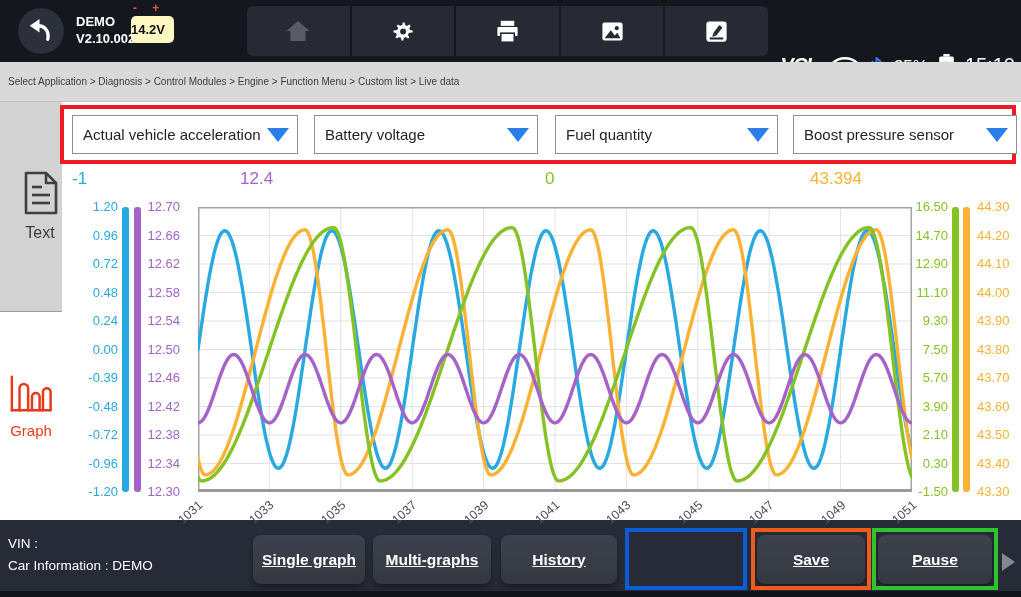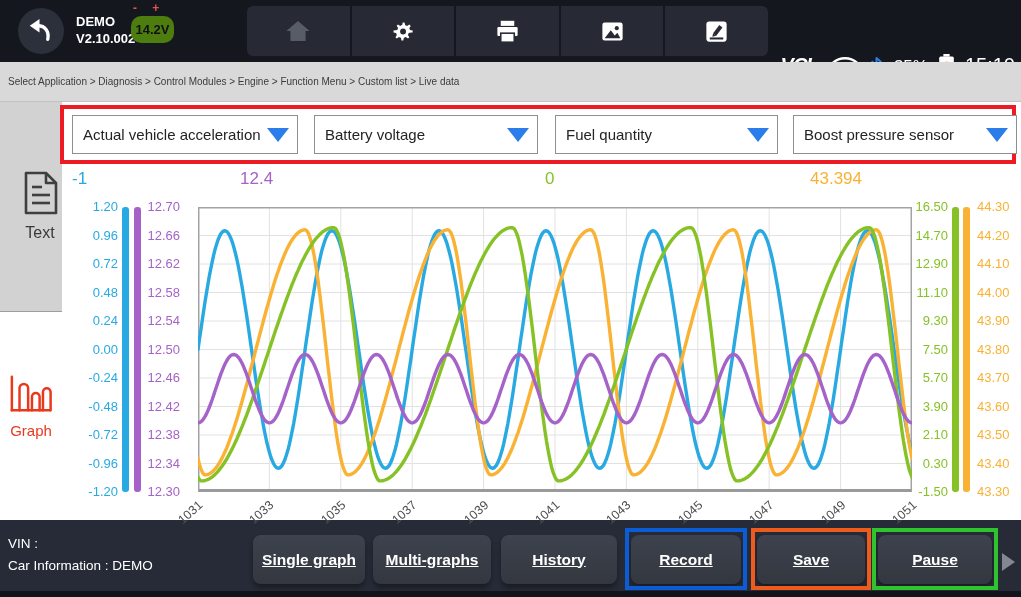--- a/index.html
+++ b/index.html
@@ -7,22 +7,22 @@
   .screen{
     position:relative; width:1021px; height:597px; overflow:hidden;
     background:#ffffff; font-family:"Liberation Sans", sans-serif;
     -webkit-font-smoothing:antialiased;
   }
   
   .topbar{ position:absolute; left:0; top:0; width:1021px; height:62px; background:#15171f; }
   .back-btn{ position:absolute; left:18px; top:8px; width:46px; height:46px; border-radius:50%;
     background:#2c303b; display:flex; align-items:center; justify-content:center; }
   .dev-title{ position:absolute; left:76px; top:13px; color:#fff; font-size:13px; font-weight:bold; line-height:17px; }
-  .batt-chip{ position:absolute; left:131px; top:16px; width:43px; height:27px; background:#4d7c0f;
-    border-radius:10px; color:#111; font-size:13px; font-weight:bold; text-align:center; line-height:27px; }
+  .batt-chip{ position:absolute; left:131px; top:16px; width:43px; height:27px; background:#fef9c3;
+    border-radius:5px; color:#111; font-size:13px; font-weight:bold; line-height:27px; }
   .batt-chip-terms{ position:absolute; left:133px; top:1px; font-size:12px; font-weight:bold; letter-spacing:6px; color:#e0564a; }
   .iconbar{ position:absolute; left:247px; top:6px; width:521px; height:50px; background:#272a34;
     border-radius:6px; display:flex; }
   .iconbar .seg{ flex:1; display:flex; align-items:center; justify-content:center; border-right:2px solid #15171f; cursor:pointer; }
   .iconbar .seg:last-child{ border-right:none; }
   .status{ position:absolute; right:4px; top:0; height:77px; display:flex; align-items:flex-end; gap:10px; padding-right:2px; }
   .vci{ position:relative; color:#fff; font-size:20px; font-weight:bold; font-style:italic; letter-spacing:-1px; padding-right:10px;}
   .vci .chk{ position:absolute; right:-2px; bottom:-2px; width:15px; height:15px; border-radius:50%;
     background:#21b94c; color:#fff; font-size:10px; font-style:normal; font-weight:bold;
     display:flex; align-items:center; justify-content:center; }
@@ -205,21 +205,21 @@
     <div class="curval" style="left: 72px; color: rgb(41, 169, 225);">-1</div>
     <div class="curval" style="left: 240px; color: rgb(165, 99, 201);">12.4</div>
     <div class="curval" style="left: 545px; color: rgb(134, 194, 38);">0</div>
     <div class="curval" style="left: 810px; color: rgb(249, 178, 52);">43.394</div>
     <div class="axis-lbl" style="left: 68px; width: 50px; text-align: right; top: 199px; color: rgb(41, 169, 225);">1.20</div>
     <div class="axis-lbl" style="left: 68px; width: 50px; text-align: right; top: 227.5px; color: rgb(41, 169, 225);">0.96</div>
     <div class="axis-lbl" style="left: 68px; width: 50px; text-align: right; top: 256px; color: rgb(41, 169, 225);">0.72</div>
     <div class="axis-lbl" style="left: 68px; width: 50px; text-align: right; top: 284.5px; color: rgb(41, 169, 225);">0.48</div>
     <div class="axis-lbl" style="left: 68px; width: 50px; text-align: right; top: 313px; color: rgb(41, 169, 225);">0.24</div>
     <div class="axis-lbl" style="left: 68px; width: 50px; text-align: right; top: 341.5px; color: rgb(41, 169, 225);">0.00</div>
-    <div class="axis-lbl" style="left: 68px; width: 50px; text-align: right; top: 370px; color: rgb(41, 169, 225);">-0.24</div>
+    <div class="axis-lbl" style="left: 68px; width: 50px; text-align: right; top: 370px; color: rgb(41, 169, 225);">-0.39</div>
     <div class="axis-lbl" style="left: 68px; width: 50px; text-align: right; top: 398.5px; color: rgb(41, 169, 225);">-0.48</div>
     <div class="axis-lbl" style="left: 68px; width: 50px; text-align: right; top: 427px; color: rgb(41, 169, 225);">-0.72</div>
     <div class="axis-lbl" style="left: 68px; width: 50px; text-align: right; top: 455.5px; color: rgb(41, 169, 225);">-0.96</div>
     <div class="axis-lbl" style="left: 68px; width: 50px; text-align: right; top: 484px; color: rgb(41, 169, 225);">-1.20</div>
     <div class="axis-lbl" style="left: 130px; width: 50px; text-align: right; top: 199px; color: rgb(165, 99, 201);">12.70</div>
     <div class="axis-lbl" style="left: 130px; width: 50px; text-align: right; top: 227.5px; color: rgb(165, 99, 201);">12.66</div>
     <div class="axis-lbl" style="left: 130px; width: 50px; text-align: right; top: 256px; color: rgb(165, 99, 201);">12.62</div>
     <div class="axis-lbl" style="left: 130px; width: 50px; text-align: right; top: 284.5px; color: rgb(165, 99, 201);">12.58</div>
     <div class="axis-lbl" style="left: 130px; width: 50px; text-align: right; top: 313px; color: rgb(165, 99, 201);">12.54</div>
     <div class="axis-lbl" style="left: 130px; width: 50px; text-align: right; top: 341.5px; color: rgb(165, 99, 201);">12.50</div>
@@ -291,19 +291,18 @@
         <rect x="0.75" y="0.75" width="712.5" height="283.5" fill="none" stroke="#a3a3a3" stroke-width="1.5"></rect>
         <line x1="1" y1="283.5" x2="713" y2="283.5" stroke="#9a9a9a" stroke-width="3"></line>
         <polyline points="0.0,142.5 1.4,132.6 2.9,122.7 4.3,113.0 5.7,103.4 7.1,94.2 8.6,85.3 10.0,76.8 11.4,68.7 12.9,61.2 14.3,54.3 15.7,47.9 17.1,42.2 18.6,37.3 20.0,33.0 21.4,29.6 22.8,26.9 24.3,25.0 25.7,24.0 27.1,23.8 28.6,24.4 30.0,25.9 31.4,28.1 32.8,31.2 34.3,35.1 35.7,39.7 37.1,45.0 38.6,51.0 40.0,57.7 41.4,64.9 42.8,72.7 44.3,81.0 45.7,89.7 47.1,98.8 48.6,108.2 50.0,117.8 51.4,127.6 52.8,137.5 54.3,147.5 55.7,157.4 57.1,167.2 58.5,176.8 60.0,186.2 61.4,195.3 62.8,204.0 64.3,212.3 65.7,220.1 67.1,227.3 68.5,234.0 70.0,240.0 71.4,245.3 72.8,249.9 74.3,253.8 75.7,256.9 77.1,259.1 78.5,260.6 80.0,261.2 81.4,261.0 82.8,260.0 84.3,258.1 85.7,255.4 87.1,252.0 88.5,247.7 90.0,242.8 91.4,237.1 92.8,230.7 94.2,223.8 95.7,216.3 97.1,208.2 98.5,199.7 100.0,190.8 101.4,181.6 102.8,172.0 104.2,162.3 105.7,152.4 107.1,142.5 108.5,132.6 110.0,122.7 111.4,113.0 112.8,103.4 114.2,94.2 115.7,85.3 117.1,76.8 118.5,68.7 120.0,61.2 121.4,54.3 122.8,47.9 124.2,42.2 125.7,37.3 127.1,33.0 128.5,29.6 129.9,26.9 131.4,25.0 132.8,24.0 134.2,23.8 135.7,24.4 137.1,25.9 138.5,28.1 139.9,31.2 141.4,35.1 142.8,39.7 144.2,45.0 145.7,51.0 147.1,57.7 148.5,64.9 149.9,72.7 151.4,81.0 152.8,89.7 154.2,98.8 155.7,108.2 157.1,117.8 158.5,127.6 159.9,137.5 161.4,147.5 162.8,157.4 164.2,167.2 165.6,176.8 167.1,186.2 168.5,195.3 169.9,204.0 171.4,212.3 172.8,220.1 174.2,227.3 175.6,234.0 177.1,240.0 178.5,245.3 179.9,249.9 181.4,253.8 182.8,256.9 184.2,259.1 185.6,260.6 187.1,261.2 188.5,261.0 189.9,260.0 191.4,258.1 192.8,255.4 194.2,252.0 195.6,247.7 197.1,242.8 198.5,237.1 199.9,230.7 201.3,223.8 202.8,216.3 204.2,208.2 205.6,199.7 207.1,190.8 208.5,181.6 209.9,172.0 211.3,162.3 212.8,152.4 214.2,142.5 215.6,132.6 217.1,122.7 218.5,113.0 219.9,103.4 221.3,94.2 222.8,85.3 224.2,76.8 225.6,68.7 227.1,61.2 228.5,54.3 229.9,47.9 231.3,42.2 232.8,37.3 234.2,33.0 235.6,29.6 237.0,26.9 238.5,25.0 239.9,24.0 241.3,23.8 242.8,24.4 244.2,25.9 245.6,28.1 247.0,31.2 248.5,35.1 249.9,39.7 251.3,45.0 252.8,51.0 254.2,57.7 255.6,64.9 257.0,72.7 258.5,81.0 259.9,89.7 261.3,98.8 262.8,108.2 264.2,117.8 265.6,127.6 267.0,137.5 268.5,147.5 269.9,157.4 271.3,167.2 272.7,176.8 274.2,186.2 275.6,195.3 277.0,204.0 278.5,212.3 279.9,220.1 281.3,227.3 282.7,234.0 284.2,240.0 285.6,245.3 287.0,249.9 288.5,253.8 289.9,256.9 291.3,259.1 292.7,260.6 294.2,261.2 295.6,261.0 297.0,260.0 298.5,258.1 299.9,255.4 301.3,252.0 302.7,247.7 304.2,242.8 305.6,237.1 307.0,230.7 308.4,223.8 309.9,216.3 311.3,208.2 312.7,199.7 314.2,190.8 315.6,181.6 317.0,172.0 318.4,162.3 319.9,152.4 321.3,142.5 322.7,132.6 324.2,122.7 325.6,113.0 327.0,103.4 328.4,94.2 329.9,85.3 331.3,76.8 332.7,68.7 334.2,61.2 335.6,54.3 337.0,47.9 338.4,42.2 339.9,37.3 341.3,33.0 342.7,29.6 344.1,26.9 345.6,25.0 347.0,24.0 348.4,23.8 349.9,24.4 351.3,25.9 352.7,28.1 354.1,31.2 355.6,35.1 357.0,39.7 358.4,45.0 359.9,51.0 361.3,57.7 362.7,64.9 364.1,72.7 365.6,81.0 367.0,89.7 368.4,98.8 369.9,108.2 371.3,117.8 372.7,127.6 374.1,137.5 375.6,147.5 377.0,157.4 378.4,167.2 379.8,176.8 381.3,186.2 382.7,195.3 384.1,204.0 385.6,212.3 387.0,220.1 388.4,227.3 389.8,234.0 391.3,240.0 392.7,245.3 394.1,249.9 395.6,253.8 397.0,256.9 398.4,259.1 399.8,260.6 401.3,261.2 402.7,261.0 404.1,260.0 405.6,258.1 407.0,255.4 408.4,252.0 409.8,247.7 411.3,242.8 412.7,237.1 414.1,230.7 415.5,223.8 417.0,216.3 418.4,208.2 419.8,199.7 421.3,190.8 422.7,181.6 424.1,172.0 425.5,162.3 427.0,152.4 428.4,142.5 429.8,132.6 431.3,122.7 432.7,113.0 434.1,103.4 435.5,94.2 437.0,85.3 438.4,76.8 439.8,68.7 441.3,61.2 442.7,54.3 444.1,47.9 445.5,42.2 447.0,37.3 448.4,33.0 449.8,29.6 451.2,26.9 452.7,25.0 454.1,24.0 455.5,23.8 457.0,24.4 458.4,25.9 459.8,28.1 461.2,31.2 462.7,35.1 464.1,39.7 465.5,45.0 467.0,51.0 468.4,57.7 469.8,64.9 471.2,72.7 472.7,81.0 474.1,89.7 475.5,98.8 477.0,108.2 478.4,117.8 479.8,127.6 481.2,137.5 482.7,147.5 484.1,157.4 485.5,167.2 486.9,176.8 488.4,186.2 489.8,195.3 491.2,204.0 492.7,212.3 494.1,220.1 495.5,227.3 496.9,234.0 498.4,240.0 499.8,245.3 501.2,249.9 502.7,253.8 504.1,256.9 505.5,259.1 506.9,260.6 508.4,261.2 509.8,261.0 511.2,260.0 512.7,258.1 514.1,255.4 515.5,252.0 516.9,247.7 518.4,242.8 519.8,237.1 521.2,230.7 522.6,223.8 524.1,216.3 525.5,208.2 526.9,199.7 528.4,190.8 529.8,181.6 531.2,172.0 532.6,162.3 534.1,152.4 535.5,142.5 536.9,132.6 538.4,122.7 539.8,113.0 541.2,103.4 542.6,94.2 544.1,85.3 545.5,76.8 546.9,68.7 548.4,61.2 549.8,54.3 551.2,47.9 552.6,42.2 554.1,37.3 555.5,33.0 556.9,29.6 558.3,26.9 559.8,25.0 561.2,24.0 562.6,23.8 564.1,24.4 565.5,25.9 566.9,28.1 568.3,31.2 569.8,35.1 571.2,39.7 572.6,45.0 574.1,51.0 575.5,57.7 576.9,64.9 578.3,72.7 579.8,81.0 581.2,89.7 582.6,98.8 584.1,108.2 585.5,117.8 586.9,127.6 588.3,137.5 589.8,147.5 591.2,157.4 592.6,167.2 594.0,176.8 595.5,186.2 596.9,195.3 598.3,204.0 599.8,212.3 601.2,220.1 602.6,227.3 604.0,234.0 605.5,240.0 606.9,245.3 608.3,249.9 609.8,253.8 611.2,256.9 612.6,259.1 614.0,260.6 615.5,261.2 616.9,261.0 618.3,260.0 619.8,258.1 621.2,255.4 622.6,252.0 624.0,247.7 625.5,242.8 626.9,237.1 628.3,230.7 629.7,223.8 631.2,216.3 632.6,208.2 634.0,199.7 635.5,190.8 636.9,181.6 638.3,172.0 639.7,162.3 641.2,152.4 642.6,142.5 644.0,132.6 645.5,122.7 646.9,113.0 648.3,103.4 649.7,94.2 651.2,85.3 652.6,76.8 654.0,68.7 655.5,61.2 656.9,54.3 658.3,47.9 659.7,42.2 661.2,37.3 662.6,33.0 664.0,29.6 665.4,26.9 666.9,25.0 668.3,24.0 669.7,23.8 671.2,24.4 672.6,25.9 674.0,28.1 675.4,31.2 676.9,35.1 678.3,39.7 679.7,45.0 681.2,51.0 682.6,57.7 684.0,64.9 685.4,72.7 686.9,81.0 688.3,89.7 689.7,98.8 691.2,108.2 692.6,117.8 694.0,127.6 695.4,137.5 696.9,147.5 698.3,157.4 699.7,167.2 701.1,176.8 702.6,186.2 704.0,195.3 705.4,204.0 706.9,212.3 708.3,220.1 709.7,227.3 711.1,234.0 712.6,240.0 714.0,245.3" fill="none" stroke="#29a9e1" stroke-width="3.4" stroke-linecap="round" stroke-linejoin="round"></polyline>
         <polyline points="0.0,251.5 1.4,257.3 2.9,261.9 4.3,265.2 5.7,267.2 7.1,267.9 8.6,267.8 10.0,267.4 11.4,266.8 12.9,265.9 14.3,264.8 15.7,263.5 17.1,261.9 18.6,260.1 20.0,258.0 21.4,255.8 22.8,253.3 24.3,250.6 25.7,247.6 27.1,244.5 28.6,241.2 30.0,237.6 31.4,233.9 32.8,230.0 34.3,226.0 35.7,221.8 37.1,217.4 38.6,212.9 40.0,208.2 41.4,203.4 42.8,198.5 44.3,193.5 45.7,188.4 47.1,183.2 48.6,178.0 50.0,172.6 51.4,167.2 52.8,161.8 54.3,156.3 55.7,150.8 57.1,145.4 58.5,139.9 60.0,134.4 61.4,128.9 62.8,123.5 64.3,118.1 65.7,112.7 67.1,107.5 68.5,102.3 70.0,97.2 71.4,92.2 72.8,87.3 74.3,82.5 75.7,77.8 77.1,73.3 78.5,68.9 80.0,64.7 81.4,60.7 82.8,56.8 84.3,53.1 85.7,49.5 87.1,46.2 88.5,43.1 90.0,40.1 91.4,37.4 92.8,34.9 94.2,32.7 95.7,30.6 97.1,28.8 98.5,27.2 100.0,25.9 101.4,24.8 102.8,23.9 104.2,23.3 105.7,22.9 107.1,22.8 108.5,23.5 110.0,25.5 111.4,28.8 112.8,33.4 114.2,39.2 115.7,46.2 117.1,54.3 118.5,63.3 120.0,73.3 121.4,84.1 122.8,95.5 124.2,107.5 125.7,119.9 127.1,132.5 128.5,145.3 129.9,158.2 131.4,170.8 132.8,183.2 134.2,195.2 135.7,206.6 137.1,217.4 138.5,227.4 139.9,236.4 141.4,244.5 142.8,251.5 144.2,257.3 145.7,261.9 147.1,265.2 148.5,267.2 149.9,267.9 151.4,267.8 152.8,267.4 154.2,266.8 155.7,265.9 157.1,264.8 158.5,263.5 159.9,261.9 161.4,260.1 162.8,258.0 164.2,255.8 165.6,253.3 167.1,250.6 168.5,247.6 169.9,244.5 171.4,241.2 172.8,237.6 174.2,233.9 175.6,230.0 177.1,226.0 178.5,221.8 179.9,217.4 181.4,212.9 182.8,208.2 184.2,203.4 185.6,198.5 187.1,193.5 188.5,188.4 189.9,183.2 191.4,178.0 192.8,172.6 194.2,167.2 195.6,161.8 197.1,156.3 198.5,150.8 199.9,145.4 201.3,139.9 202.8,134.4 204.2,128.9 205.6,123.5 207.1,118.1 208.5,112.7 209.9,107.5 211.3,102.3 212.8,97.2 214.2,92.2 215.6,87.3 217.1,82.5 218.5,77.8 219.9,73.3 221.3,68.9 222.8,64.7 224.2,60.7 225.6,56.8 227.1,53.1 228.5,49.5 229.9,46.2 231.3,43.1 232.8,40.1 234.2,37.4 235.6,34.9 237.0,32.7 238.5,30.6 239.9,28.8 241.3,27.2 242.8,25.9 244.2,24.8 245.6,23.9 247.0,23.3 248.5,22.9 249.9,22.8 251.3,23.5 252.8,25.5 254.2,28.8 255.6,33.4 257.0,39.2 258.5,46.2 259.9,54.3 261.3,63.3 262.8,73.3 264.2,84.1 265.6,95.5 267.0,107.5 268.5,119.9 269.9,132.5 271.3,145.3 272.7,158.2 274.2,170.8 275.6,183.2 277.0,195.2 278.5,206.6 279.9,217.4 281.3,227.4 282.7,236.4 284.2,244.5 285.6,251.5 287.0,257.3 288.5,261.9 289.9,265.2 291.3,267.2 292.7,267.9 294.2,267.8 295.6,267.4 297.0,266.8 298.5,265.9 299.9,264.8 301.3,263.5 302.7,261.9 304.2,260.1 305.6,258.0 307.0,255.8 308.4,253.3 309.9,250.6 311.3,247.6 312.7,244.5 314.2,241.2 315.6,237.6 317.0,233.9 318.4,230.0 319.9,226.0 321.3,221.8 322.7,217.4 324.2,212.9 325.6,208.2 327.0,203.4 328.4,198.5 329.9,193.5 331.3,188.4 332.7,183.2 334.2,178.0 335.6,172.6 337.0,167.2 338.4,161.8 339.9,156.3 341.3,150.8 342.7,145.4 344.1,139.9 345.6,134.4 347.0,128.9 348.4,123.5 349.9,118.1 351.3,112.7 352.7,107.5 354.1,102.3 355.6,97.2 357.0,92.2 358.4,87.3 359.9,82.5 361.3,77.8 362.7,73.3 364.1,68.9 365.6,64.7 367.0,60.7 368.4,56.8 369.9,53.1 371.3,49.5 372.7,46.2 374.1,43.1 375.6,40.1 377.0,37.4 378.4,34.9 379.8,32.7 381.3,30.6 382.7,28.8 384.1,27.2 385.6,25.9 387.0,24.8 388.4,23.9 389.8,23.3 391.3,22.9 392.7,22.8 394.1,23.5 395.6,25.5 397.0,28.8 398.4,33.4 399.8,39.2 401.3,46.2 402.7,54.3 404.1,63.3 405.6,73.3 407.0,84.1 408.4,95.5 409.8,107.5 411.3,119.9 412.7,132.5 414.1,145.3 415.5,158.2 417.0,170.8 418.4,183.2 419.8,195.2 421.3,206.6 422.7,217.4 424.1,227.4 425.5,236.4 427.0,244.5 428.4,251.5 429.8,257.3 431.3,261.9 432.7,265.2 434.1,267.2 435.5,267.9 437.0,267.8 438.4,267.4 439.8,266.8 441.3,265.9 442.7,264.8 444.1,263.5 445.5,261.9 447.0,260.1 448.4,258.0 449.8,255.8 451.2,253.3 452.7,250.6 454.1,247.6 455.5,244.5 457.0,241.2 458.4,237.6 459.8,233.9 461.2,230.0 462.7,226.0 464.1,221.8 465.5,217.4 467.0,212.9 468.4,208.2 469.8,203.4 471.2,198.5 472.7,193.5 474.1,188.4 475.5,183.2 477.0,178.0 478.4,172.6 479.8,167.2 481.2,161.8 482.7,156.3 484.1,150.8 485.5,145.4 486.9,139.9 488.4,134.4 489.8,128.9 491.2,123.5 492.7,118.1 494.1,112.7 495.5,107.5 496.9,102.3 498.4,97.2 499.8,92.2 501.2,87.3 502.7,82.5 504.1,77.8 505.5,73.3 506.9,68.9 508.4,64.7 509.8,60.7 511.2,56.8 512.7,53.1 514.1,49.5 515.5,46.2 516.9,43.1 518.4,40.1 519.8,37.4 521.2,34.9 522.6,32.7 524.1,30.6 525.5,28.8 526.9,27.2 528.4,25.9 529.8,24.8 531.2,23.9 532.6,23.3 534.1,22.9 535.5,22.8 536.9,23.5 538.4,25.5 539.8,28.8 541.2,33.4 542.6,39.2 544.1,46.2 545.5,54.3 546.9,63.3 548.4,73.3 549.8,84.1 551.2,95.5 552.6,107.5 554.1,119.9 555.5,132.5 556.9,145.3 558.3,158.2 559.8,170.8 561.2,183.2 562.6,195.2 564.1,206.6 565.5,217.4 566.9,227.4 568.3,236.4 569.8,244.5 571.2,251.5 572.6,257.3 574.1,261.9 575.5,265.2 576.9,267.2 578.3,267.9 579.8,267.8 581.2,267.4 582.6,266.8 584.1,265.9 585.5,264.8 586.9,263.5 588.3,261.9 589.8,260.1 591.2,258.0 592.6,255.8 594.0,253.3 595.5,250.6 596.9,247.6 598.3,244.5 599.8,241.2 601.2,237.6 602.6,233.9 604.0,230.0 605.5,226.0 606.9,221.8 608.3,217.4 609.8,212.9 611.2,208.2 612.6,203.4 614.0,198.5 615.5,193.5 616.9,188.4 618.3,183.2 619.8,178.0 621.2,172.6 622.6,167.2 624.0,161.8 625.5,156.3 626.9,150.8 628.3,145.4 629.7,139.9 631.2,134.4 632.6,128.9 634.0,123.5 635.5,118.1 636.9,112.7 638.3,107.5 639.7,102.3 641.2,97.2 642.6,92.2 644.0,87.3 645.5,82.5 646.9,77.8 648.3,73.3 649.7,68.9 651.2,64.7 652.6,60.7 654.0,56.8 655.5,53.1 656.9,49.5 658.3,46.2 659.7,43.1 661.2,40.1 662.6,37.4 664.0,34.9 665.4,32.7 666.9,30.6 668.3,28.8 669.7,27.2 671.2,25.9 672.6,24.8 674.0,23.9 675.4,23.3 676.9,22.9 678.3,22.8 679.7,23.5 681.2,25.5 682.6,28.8 684.0,33.4 685.4,39.2 686.9,46.2 688.3,54.3 689.7,63.3 691.2,73.3 692.6,84.1 694.0,95.5 695.4,107.5 696.9,119.9 698.3,132.5 699.7,145.3 701.1,158.2 702.6,170.8 704.0,183.2 705.4,195.2 706.9,206.6 708.3,217.4 709.7,227.4 711.1,236.4 712.6,244.5 714.0,251.5" fill="none" stroke="#f9b234" stroke-width="3.4" stroke-linecap="round" stroke-linejoin="round"></polyline>
         <polyline points="0.0,270.2 1.4,272.6 2.9,273.8 4.3,273.9 5.7,273.8 7.1,273.5 8.6,273.0 10.0,272.4 11.4,271.7 12.9,270.8 14.3,269.8 15.7,268.7 17.1,267.4 18.6,265.9 20.0,264.4 21.4,262.7 22.8,260.8 24.3,258.9 25.7,256.8 27.1,254.5 28.6,252.2 30.0,249.7 31.4,247.1 32.8,244.4 34.3,241.6 35.7,238.7 37.1,235.7 38.6,232.5 40.0,229.3 41.4,226.0 42.8,222.6 44.3,219.1 45.7,215.5 47.1,211.8 48.6,208.1 50.0,204.3 51.4,200.4 52.8,196.5 54.3,192.5 55.7,188.4 57.1,184.3 58.5,180.2 60.0,176.0 61.4,171.8 62.8,167.6 64.3,163.3 65.7,159.1 67.1,154.8 68.5,150.5 70.0,146.2 71.4,141.9 72.8,137.6 74.3,133.3 75.7,129.0 77.1,124.8 78.5,120.6 80.0,116.4 81.4,112.2 82.8,108.1 84.3,104.0 85.7,100.0 87.1,96.1 88.5,92.2 90.0,88.3 91.4,84.5 92.8,80.8 94.2,77.2 95.7,73.7 97.1,70.2 98.5,66.8 100.0,63.6 101.4,60.4 102.8,57.3 104.2,54.3 105.7,51.5 107.1,48.7 108.5,46.1 110.0,43.5 111.4,41.1 112.8,38.8 114.2,36.7 115.7,34.6 117.1,32.7 118.5,31.0 120.0,29.3 121.4,27.8 122.8,26.5 124.2,25.2 125.7,24.1 127.1,23.2 128.5,22.4 129.9,21.8 131.4,21.2 132.8,20.9 134.2,20.7 135.7,20.6 137.1,21.2 138.5,22.9 139.9,25.9 141.4,29.9 142.8,35.1 144.2,41.3 145.7,48.5 147.1,56.6 148.5,65.6 149.9,75.3 151.4,85.7 152.8,96.7 154.2,108.1 155.7,119.9 157.1,132.0 158.5,144.2 159.9,156.4 161.4,168.6 162.8,180.5 164.2,192.2 165.6,203.4 167.1,214.1 168.5,224.2 169.9,233.5 171.4,242.1 172.8,249.7 174.2,256.4 175.6,262.1 177.1,266.7 178.5,270.2 179.9,272.6 181.4,273.8 182.8,273.9 184.2,273.8 185.6,273.5 187.1,273.0 188.5,272.4 189.9,271.7 191.4,270.8 192.8,269.8 194.2,268.7 195.6,267.4 197.1,265.9 198.5,264.4 199.9,262.7 201.3,260.8 202.8,258.9 204.2,256.8 205.6,254.5 207.1,252.2 208.5,249.7 209.9,247.1 211.3,244.4 212.8,241.6 214.2,238.7 215.6,235.7 217.1,232.5 218.5,229.3 219.9,226.0 221.3,222.6 222.8,219.1 224.2,215.5 225.6,211.8 227.1,208.1 228.5,204.3 229.9,200.4 231.3,196.5 232.8,192.5 234.2,188.4 235.6,184.3 237.0,180.2 238.5,176.0 239.9,171.8 241.3,167.6 242.8,163.3 244.2,159.1 245.6,154.8 247.0,150.5 248.5,146.2 249.9,141.9 251.3,137.6 252.8,133.3 254.2,129.0 255.6,124.8 257.0,120.6 258.5,116.4 259.9,112.2 261.3,108.1 262.8,104.0 264.2,100.0 265.6,96.1 267.0,92.2 268.5,88.3 269.9,84.5 271.3,80.8 272.7,77.2 274.2,73.7 275.6,70.2 277.0,66.8 278.5,63.6 279.9,60.4 281.3,57.3 282.7,54.3 284.2,51.5 285.6,48.7 287.0,46.1 288.5,43.5 289.9,41.1 291.3,38.8 292.7,36.7 294.2,34.6 295.6,32.7 297.0,31.0 298.5,29.3 299.9,27.8 301.3,26.5 302.7,25.2 304.2,24.1 305.6,23.2 307.0,22.4 308.4,21.8 309.9,21.2 311.3,20.9 312.7,20.7 314.2,20.6 315.6,21.2 317.0,22.9 318.4,25.9 319.9,29.9 321.3,35.1 322.7,41.3 324.2,48.5 325.6,56.6 327.0,65.6 328.4,75.3 329.9,85.7 331.3,96.7 332.7,108.1 334.2,119.9 335.6,132.0 337.0,144.2 338.4,156.4 339.9,168.6 341.3,180.5 342.7,192.2 344.1,203.4 345.6,214.1 347.0,224.2 348.4,233.5 349.9,242.1 351.3,249.7 352.7,256.4 354.1,262.1 355.6,266.7 357.0,270.2 358.4,272.6 359.9,273.8 361.3,273.9 362.7,273.8 364.1,273.5 365.6,273.0 367.0,272.4 368.4,271.7 369.9,270.8 371.3,269.8 372.7,268.7 374.1,267.4 375.6,265.9 377.0,264.4 378.4,262.7 379.8,260.8 381.3,258.9 382.7,256.8 384.1,254.5 385.6,252.2 387.0,249.7 388.4,247.1 389.8,244.4 391.3,241.6 392.7,238.7 394.1,235.7 395.6,232.5 397.0,229.3 398.4,226.0 399.8,222.6 401.3,219.1 402.7,215.5 404.1,211.8 405.6,208.1 407.0,204.3 408.4,200.4 409.8,196.5 411.3,192.5 412.7,188.4 414.1,184.3 415.5,180.2 417.0,176.0 418.4,171.8 419.8,167.6 421.3,163.3 422.7,159.1 424.1,154.8 425.5,150.5 427.0,146.2 428.4,141.9 429.8,137.6 431.3,133.3 432.7,129.0 434.1,124.8 435.5,120.6 437.0,116.4 438.4,112.2 439.8,108.1 441.3,104.0 442.7,100.0 444.1,96.1 445.5,92.2 447.0,88.3 448.4,84.5 449.8,80.8 451.2,77.2 452.7,73.7 454.1,70.2 455.5,66.8 457.0,63.6 458.4,60.4 459.8,57.3 461.2,54.3 462.7,51.5 464.1,48.7 465.5,46.1 467.0,43.5 468.4,41.1 469.8,38.8 471.2,36.7 472.7,34.6 474.1,32.7 475.5,31.0 477.0,29.3 478.4,27.8 479.8,26.5 481.2,25.2 482.7,24.1 484.1,23.2 485.5,22.4 486.9,21.8 488.4,21.2 489.8,20.9 491.2,20.7 492.7,20.6 494.1,21.2 495.5,22.9 496.9,25.9 498.4,29.9 499.8,35.1 501.2,41.3 502.7,48.5 504.1,56.6 505.5,65.6 506.9,75.3 508.4,85.7 509.8,96.7 511.2,108.1 512.7,119.9 514.1,132.0 515.5,144.2 516.9,156.4 518.4,168.6 519.8,180.5 521.2,192.2 522.6,203.4 524.1,214.1 525.5,224.2 526.9,233.5 528.4,242.1 529.8,249.7 531.2,256.4 532.6,262.1 534.1,266.7 535.5,270.2 536.9,272.6 538.4,273.8 539.8,273.9 541.2,273.8 542.6,273.5 544.1,273.0 545.5,272.4 546.9,271.7 548.4,270.8 549.8,269.8 551.2,268.7 552.6,267.4 554.1,265.9 555.5,264.4 556.9,262.7 558.3,260.8 559.8,258.9 561.2,256.8 562.6,254.5 564.1,252.2 565.5,249.7 566.9,247.1 568.3,244.4 569.8,241.6 571.2,238.7 572.6,235.7 574.1,232.5 575.5,229.3 576.9,226.0 578.3,222.6 579.8,219.1 581.2,215.5 582.6,211.8 584.1,208.1 585.5,204.3 586.9,200.4 588.3,196.5 589.8,192.5 591.2,188.4 592.6,184.3 594.0,180.2 595.5,176.0 596.9,171.8 598.3,167.6 599.8,163.3 601.2,159.1 602.6,154.8 604.0,150.5 605.5,146.2 606.9,141.9 608.3,137.6 609.8,133.3 611.2,129.0 612.6,124.8 614.0,120.6 615.5,116.4 616.9,112.2 618.3,108.1 619.8,104.0 621.2,100.0 622.6,96.1 624.0,92.2 625.5,88.3 626.9,84.5 628.3,80.8 629.7,77.2 631.2,73.7 632.6,70.2 634.0,66.8 635.5,63.6 636.9,60.4 638.3,57.3 639.7,54.3 641.2,51.5 642.6,48.7 644.0,46.1 645.5,43.5 646.9,41.1 648.3,38.8 649.7,36.7 651.2,34.6 652.6,32.7 654.0,31.0 655.5,29.3 656.9,27.8 658.3,26.5 659.7,25.2 661.2,24.1 662.6,23.2 664.0,22.4 665.4,21.8 666.9,21.2 668.3,20.9 669.7,20.7 671.2,20.6 672.6,21.2 674.0,22.9 675.4,25.9 676.9,29.9 678.3,35.1 679.7,41.3 681.2,48.5 682.6,56.6 684.0,65.6 685.4,75.3 686.9,85.7 688.3,96.7 689.7,108.1 691.2,119.9 692.6,132.0 694.0,144.2 695.4,156.4 696.9,168.6 698.3,180.5 699.7,192.2 701.1,203.4 702.6,214.1 704.0,224.2 705.4,233.5 706.9,242.1 708.3,249.7 709.7,256.4 711.1,262.1 712.6,266.7 714.0,270.2" fill="none" stroke="#86c226" stroke-width="3.4" stroke-linecap="round" stroke-linejoin="round"></polyline>
         <polyline points="0.0,215.9 1.4,215.6 2.9,214.8 4.3,213.5 5.7,211.7 7.1,209.4 8.6,206.6 10.0,203.5 11.4,200.0 12.9,196.2 14.3,192.3 15.7,188.1 17.1,183.8 18.6,179.5 20.0,175.3 21.4,171.1 22.8,167.1 24.3,163.4 25.7,159.9 27.1,156.8 28.6,154.0 30.0,151.7 31.4,149.9 32.8,148.6 34.3,147.8 35.7,147.5 37.1,147.8 38.6,148.6 40.0,149.9 41.4,151.7 42.8,154.0 44.3,156.8 45.7,159.9 47.1,163.4 48.6,167.1 50.0,171.1 51.4,175.3 52.8,179.5 54.3,183.8 55.7,188.1 57.1,192.3 58.5,196.2 60.0,200.0 61.4,203.5 62.8,206.6 64.3,209.4 65.7,211.7 67.1,213.5 68.5,214.8 70.0,215.6 71.4,215.9 72.8,215.6 74.3,214.8 75.7,213.5 77.1,211.7 78.5,209.4 80.0,206.6 81.4,203.5 82.8,200.0 84.3,196.2 85.7,192.3 87.1,188.1 88.5,183.8 90.0,179.5 91.4,175.3 92.8,171.1 94.2,167.1 95.7,163.4 97.1,159.9 98.5,156.8 100.0,154.0 101.4,151.7 102.8,149.9 104.2,148.6 105.7,147.8 107.1,147.5 108.5,147.8 110.0,148.6 111.4,149.9 112.8,151.7 114.2,154.0 115.7,156.8 117.1,159.9 118.5,163.4 120.0,167.1 121.4,171.1 122.8,175.3 124.2,179.5 125.7,183.8 127.1,188.1 128.5,192.3 129.9,196.2 131.4,200.0 132.8,203.5 134.2,206.6 135.7,209.4 137.1,211.7 138.5,213.5 139.9,214.8 141.4,215.6 142.8,215.9 144.2,215.6 145.7,214.8 147.1,213.5 148.5,211.7 149.9,209.4 151.4,206.6 152.8,203.5 154.2,200.0 155.7,196.2 157.1,192.3 158.5,188.1 159.9,183.8 161.4,179.5 162.8,175.3 164.2,171.1 165.6,167.1 167.1,163.4 168.5,159.9 169.9,156.8 171.4,154.0 172.8,151.7 174.2,149.9 175.6,148.6 177.1,147.8 178.5,147.5 179.9,147.8 181.4,148.6 182.8,149.9 184.2,151.7 185.6,154.0 187.1,156.8 188.5,159.9 189.9,163.4 191.4,167.1 192.8,171.1 194.2,175.3 195.6,179.5 197.1,183.8 198.5,188.1 199.9,192.3 201.3,196.2 202.8,200.0 204.2,203.5 205.6,206.6 207.1,209.4 208.5,211.7 209.9,213.5 211.3,214.8 212.8,215.6 214.2,215.9 215.6,215.6 217.1,214.8 218.5,213.5 219.9,211.7 221.3,209.4 222.8,206.6 224.2,203.5 225.6,200.0 227.1,196.2 228.5,192.3 229.9,188.1 231.3,183.8 232.8,179.5 234.2,175.3 235.6,171.1 237.0,167.1 238.5,163.4 239.9,159.9 241.3,156.8 242.8,154.0 244.2,151.7 245.6,149.9 247.0,148.6 248.5,147.8 249.9,147.5 251.3,147.8 252.8,148.6 254.2,149.9 255.6,151.7 257.0,154.0 258.5,156.8 259.9,159.9 261.3,163.4 262.8,167.1 264.2,171.1 265.6,175.3 267.0,179.5 268.5,183.8 269.9,188.1 271.3,192.3 272.7,196.2 274.2,200.0 275.6,203.5 277.0,206.6 278.5,209.4 279.9,211.7 281.3,213.5 282.7,214.8 284.2,215.6 285.6,215.9 287.0,215.6 288.5,214.8 289.9,213.5 291.3,211.7 292.7,209.4 294.2,206.6 295.6,203.5 297.0,200.0 298.5,196.2 299.9,192.3 301.3,188.1 302.7,183.8 304.2,179.5 305.6,175.3 307.0,171.1 308.4,167.1 309.9,163.4 311.3,159.9 312.7,156.8 314.2,154.0 315.6,151.7 317.0,149.9 318.4,148.6 319.9,147.8 321.3,147.5 322.7,147.8 324.2,148.6 325.6,149.9 327.0,151.7 328.4,154.0 329.9,156.8 331.3,159.9 332.7,163.4 334.2,167.1 335.6,171.1 337.0,175.3 338.4,179.5 339.9,183.8 341.3,188.1 342.7,192.3 344.1,196.2 345.6,200.0 347.0,203.5 348.4,206.6 349.9,209.4 351.3,211.7 352.7,213.5 354.1,214.8 355.6,215.6 357.0,215.9 358.4,215.6 359.9,214.8 361.3,213.5 362.7,211.7 364.1,209.4 365.6,206.6 367.0,203.5 368.4,200.0 369.9,196.2 371.3,192.3 372.7,188.1 374.1,183.8 375.6,179.5 377.0,175.3 378.4,171.1 379.8,167.1 381.3,163.4 382.7,159.9 384.1,156.8 385.6,154.0 387.0,151.7 388.4,149.9 389.8,148.6 391.3,147.8 392.7,147.5 394.1,147.8 395.6,148.6 397.0,149.9 398.4,151.7 399.8,154.0 401.3,156.8 402.7,159.9 404.1,163.4 405.6,167.1 407.0,171.1 408.4,175.3 409.8,179.5 411.3,183.8 412.7,188.1 414.1,192.3 415.5,196.2 417.0,200.0 418.4,203.5 419.8,206.6 421.3,209.4 422.7,211.7 424.1,213.5 425.5,214.8 427.0,215.6 428.4,215.9 429.8,215.6 431.3,214.8 432.7,213.5 434.1,211.7 435.5,209.4 437.0,206.6 438.4,203.5 439.8,200.0 441.3,196.2 442.7,192.3 444.1,188.1 445.5,183.8 447.0,179.5 448.4,175.3 449.8,171.1 451.2,167.1 452.7,163.4 454.1,159.9 455.5,156.8 457.0,154.0 458.4,151.7 459.8,149.9 461.2,148.6 462.7,147.8 464.1,147.5 465.5,147.8 467.0,148.6 468.4,149.9 469.8,151.7 471.2,154.0 472.7,156.8 474.1,159.9 475.5,163.4 477.0,167.1 478.4,171.1 479.8,175.3 481.2,179.5 482.7,183.8 484.1,188.1 485.5,192.3 486.9,196.2 488.4,200.0 489.8,203.5 491.2,206.6 492.7,209.4 494.1,211.7 495.5,213.5 496.9,214.8 498.4,215.6 499.8,215.9 501.2,215.6 502.7,214.8 504.1,213.5 505.5,211.7 506.9,209.4 508.4,206.6 509.8,203.5 511.2,200.0 512.7,196.2 514.1,192.3 515.5,188.1 516.9,183.8 518.4,179.5 519.8,175.3 521.2,171.1 522.6,167.1 524.1,163.4 525.5,159.9 526.9,156.8 528.4,154.0 529.8,151.7 531.2,149.9 532.6,148.6 534.1,147.8 535.5,147.5 536.9,147.8 538.4,148.6 539.8,149.9 541.2,151.7 542.6,154.0 544.1,156.8 545.5,159.9 546.9,163.4 548.4,167.1 549.8,171.1 551.2,175.3 552.6,179.5 554.1,183.8 555.5,188.1 556.9,192.3 558.3,196.2 559.8,200.0 561.2,203.5 562.6,206.6 564.1,209.4 565.5,211.7 566.9,213.5 568.3,214.8 569.8,215.6 571.2,215.9 572.6,215.6 574.1,214.8 575.5,213.5 576.9,211.7 578.3,209.4 579.8,206.6 581.2,203.5 582.6,200.0 584.1,196.2 585.5,192.3 586.9,188.1 588.3,183.8 589.8,179.5 591.2,175.3 592.6,171.1 594.0,167.1 595.5,163.4 596.9,159.9 598.3,156.8 599.8,154.0 601.2,151.7 602.6,149.9 604.0,148.6 605.5,147.8 606.9,147.5 608.3,147.8 609.8,148.6 611.2,149.9 612.6,151.7 614.0,154.0 615.5,156.8 616.9,159.9 618.3,163.4 619.8,167.1 621.2,171.1 622.6,175.3 624.0,179.5 625.5,183.8 626.9,188.1 628.3,192.3 629.7,196.2 631.2,200.0 632.6,203.5 634.0,206.6 635.5,209.4 636.9,211.7 638.3,213.5 639.7,214.8 641.2,215.6 642.6,215.9 644.0,215.6 645.5,214.8 646.9,213.5 648.3,211.7 649.7,209.4 651.2,206.6 652.6,203.5 654.0,200.0 655.5,196.2 656.9,192.3 658.3,188.1 659.7,183.8 661.2,179.5 662.6,175.3 664.0,171.1 665.4,167.1 666.9,163.4 668.3,159.9 669.7,156.8 671.2,154.0 672.6,151.7 674.0,149.9 675.4,148.6 676.9,147.8 678.3,147.5 679.7,147.8 681.2,148.6 682.6,149.9 684.0,151.7 685.4,154.0 686.9,156.8 688.3,159.9 689.7,163.4 691.2,167.1 692.6,171.1 694.0,175.3 695.4,179.5 696.9,183.8 698.3,188.1 699.7,192.3 701.1,196.2 702.6,200.0 704.0,203.5 705.4,206.6 706.9,209.4 708.3,211.7 709.7,213.5 711.1,214.8 712.6,215.6 714.0,215.9" fill="none" stroke="#a563c9" stroke-width="3.4" stroke-linecap="round" stroke-linejoin="round"></polyline>
       </svg></div>
     <button class="fbtn" style="left: 253px; width: 112px;">Single graph</button>
     <button class="fbtn" style="left: 373px; width: 118px;">Multi-graphs</button>
     <button class="fbtn" style="left: 501px; width: 116px;">History</button>
-    <button class="fbtn" style="left: 631px; width: 110px;">Record</button>
     <button class="fbtn" style="left: 757px; width: 108px;">Save</button>
     <button class="fbtn" style="left: 878px; width: 114px;">Pause</button>
     <div class="anno" style="left: 625px; top: 528px; width: 122px; height: 62px; border-width: 4px; border-color: rgb(11, 92, 213);"></div>
     <div class="anno" style="left: 751px; top: 528px; width: 120px; height: 62px; border-width: 4px; border-color: rgb(238, 91, 28);"></div>
     <div class="anno" style="left: 872px; top: 528px; width: 126px; height: 62px; border-width: 4px; border-color: rgb(47, 195, 47);"></div>
   </div>
 
 </body></html>

